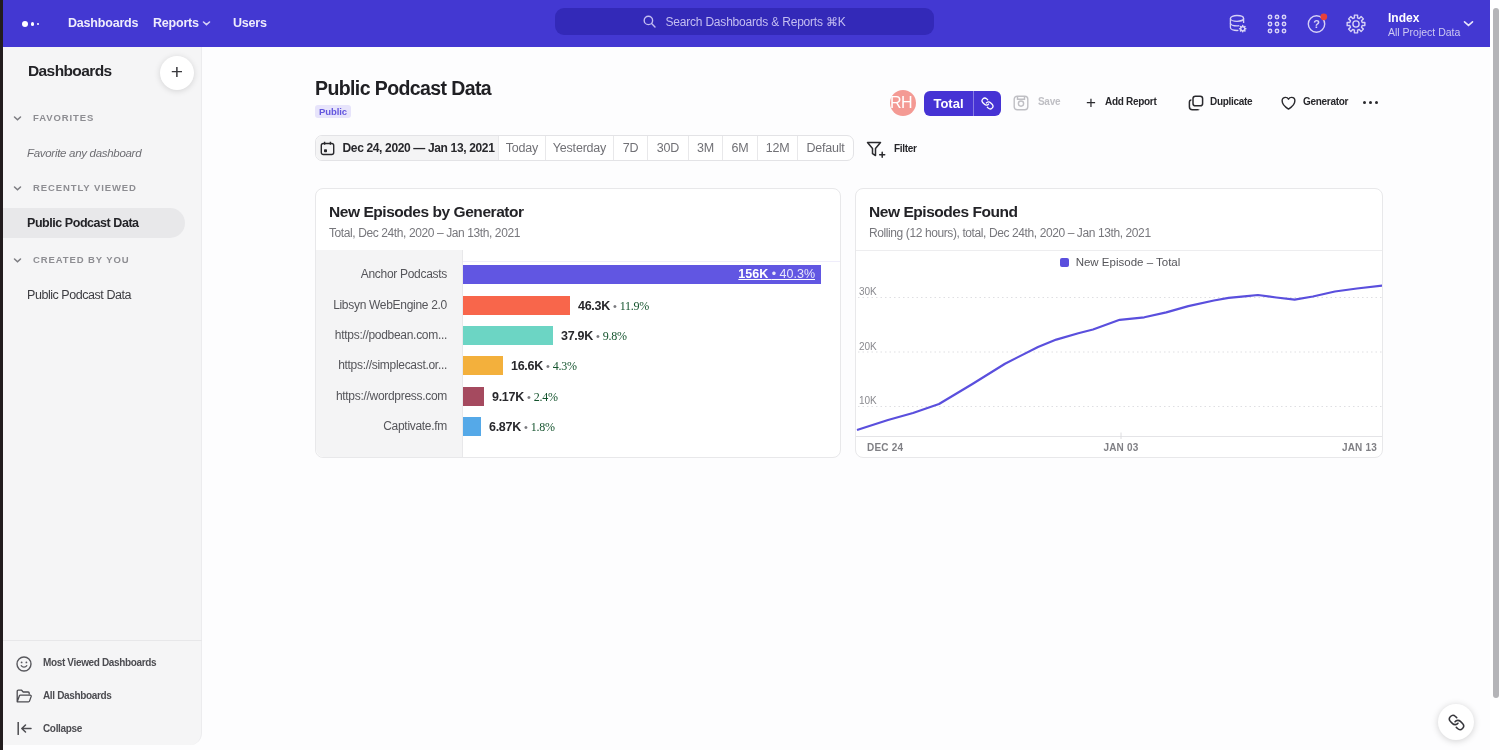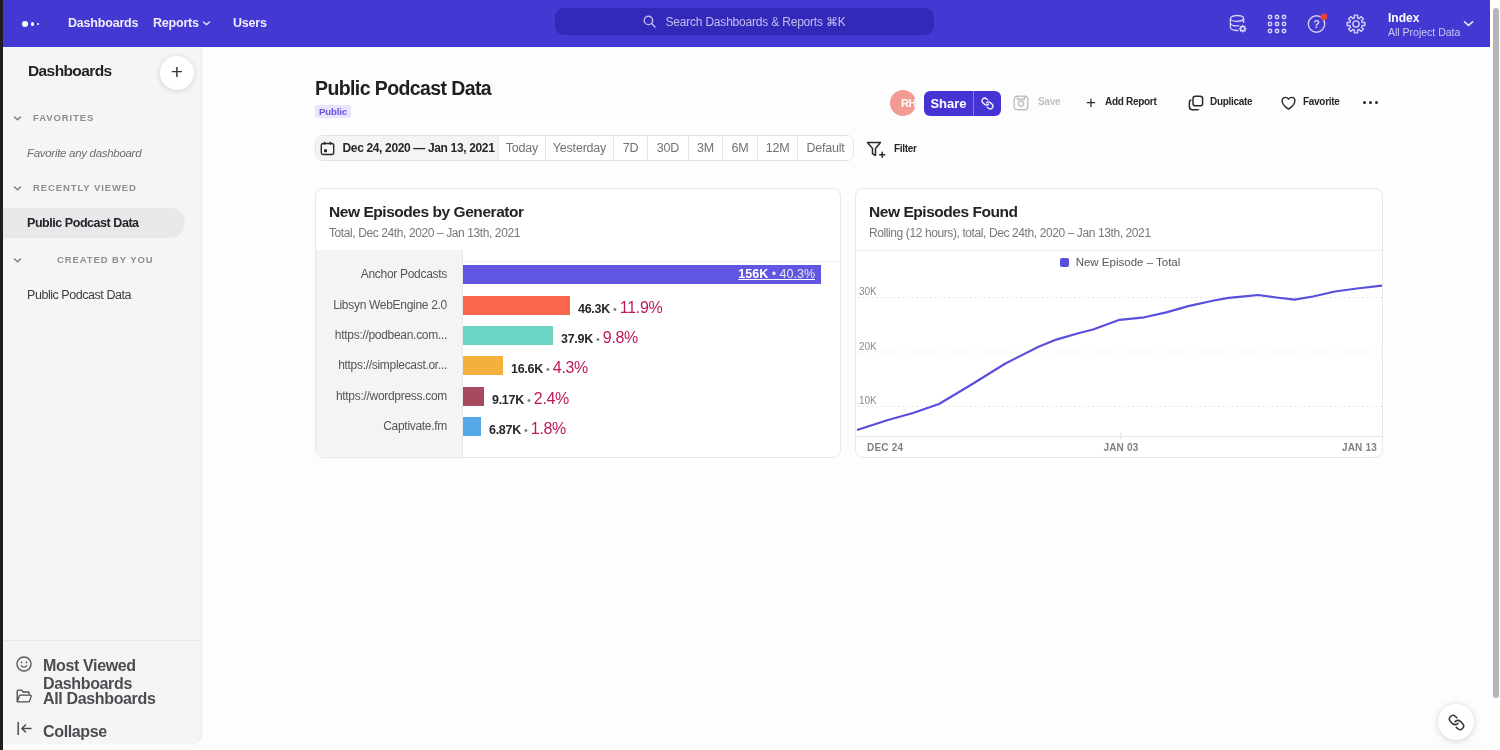--- a/index.html
+++ b/index.html
@@ -16,36 +16,36 @@
   
   #sbtrack { position:absolute; right:0; top:0; width:10px; height:750px; background:#fff; z-index:70; }
   #sbthumb { position:absolute; right:1px; top:8px; width:6.5px; height:690px; background:#b5b5b8; border-radius:4px; }
   
   #sidebar { position:absolute; left:3px; top:47px; width:199px; height:698px; background:#f5f5f6; border-bottom-right-radius:12px; border-right:1px solid #ececee; z-index:20; }
   .sechead { position:absolute; left:30px; font-size:9.5px; font-weight:700; letter-spacing:0.9px; color:#8d8d92; }
   .chev { position:absolute; left:10px; width:9px; height:9px; }
   .sideitem { position:absolute; left:24px; font-size:12.5px; color:#3c3c41; letter-spacing:-.45px; }
   #selrow { position:absolute; left:0; top:161px; width:182px; height:30px; background:#e8e8ea; border-radius:0 15px 15px 0; }
   #plusbtn { position:absolute; left:157px; top:9px; width:34px; height:34px; border-radius:50%; background:#fff; box-shadow:0 1px 6px rgba(0,0,0,.14); text-align:center; line-height:32px; font-size:21px; font-weight:400; color:#3a3a3e; }
-  .botitem { position:absolute; left:40px; font-size:16px; font-weight:700; color:#4c4c51; letter-spacing:-.35px; }
+  .botitem { position:absolute; left:40px; font-size:10px; font-weight:700; color:#4c4c51; letter-spacing:-.35px; }
   
   #h1 { position:absolute; left:315px; top:77px; font-size:19.5px; font-weight:700; color:#202024; letter-spacing:-.6px; z-index:5; }
   #pill { position:absolute; left:315px; top:105px; height:13px; line-height:13px; padding:0 4px; background:#e7e4fb; border-radius:3px; color:#6457de; font-size:9.5px; font-weight:700; letter-spacing:-.1px; z-index:5; }
   .actxt { font-size:10px; font-weight:700; color:#27272b; white-space:nowrap; letter-spacing:-.3px; }
   
   #datebar { position:absolute; left:315px; top:135px; height:26px; display:flex; border:1px solid #e3e3e6; border-radius:7px; background:#fff; z-index:5; }
   .seg { border-right:1px solid #e8e8ea; display:flex; align-items:center; justify-content:center; font-size:12.5px; letter-spacing:-.2px; color:#717176; white-space:nowrap; }
   
   .card { position:absolute; top:188px; height:270px; background:#fff; border:1px solid #e8e8ea; border-radius:8px; z-index:5; }
   .ctitle { position:absolute; left:13px; top:13.5px; font-size:15.5px; font-weight:700; color:#232327; letter-spacing:-.45px; }
   .csub { position:absolute; left:13px; top:36.5px; font-size:12px; color:#77777c; letter-spacing:-.4px; }
   .rowlab { position:absolute; width:131px; text-align:right; font-size:12px; color:#55555a; letter-spacing:-.3px; }
   .bar { position:absolute; left:147px; height:19px; }
   .val { position:absolute; font-size:12.5px; font-weight:700; color:#28282c; white-space:nowrap; letter-spacing:-.3px; }
-  .val span { font-weight:400; color:#be185d; font-size:16px; }
+  .val span { font-weight:400; color:#14532d; font-size:12px;font-family:Liberation Serif, serif; }
   .val i { font-style:normal; font-weight:400; color:#7a7a7f; font-size:11px; }
   #fab { position:absolute; left:1438px; top:704px; width:36px; height:36px; border-radius:50%; background:#fff; box-shadow:0 1px 7px rgba(0,0,0,.18); z-index:40; display:flex; align-items:center; justify-content:center; }
 </style>
 </head>
 <body>
 <div id="edge"></div>
 <div id="topbar">
   <div class="dot" style="left:19px;top:21px;width:6px;height:6px;"></div>
   <div class="dot" style="left:27.5px;top:22.2px;width:3.8px;height:3.8px;"></div>
   <div class="dot" style="left:33.8px;top:23px;width:2.3px;height:2.3px;"></div>
@@ -111,21 +111,21 @@
   <div class="sideitem" style="top:100px;font-style:italic;color:#6e6e73;font-size:11.5px;letter-spacing:-.3px;">Favorite any dashboard</div>
   <svg class="chev" style="top:137px;" viewBox="0 0 9 9">
       <path d="M1.5 3l3 2.8L7.5 3" stroke="#7c7c81" stroke-width="1.5" fill="none" stroke-linecap="round"></path>
     </svg>
   <div class="sechead" style="top:135px;">RECENTLY VIEWED</div>
   <div id="selrow"></div>
   <div class="sideitem" style="top:169px;font-weight:700;color:#232327;">Public Podcast Data</div>
   <svg class="chev" style="top:209px;" viewBox="0 0 9 9">
       <path d="M1.5 3l3 2.8L7.5 3" stroke="#7c7c81" stroke-width="1.5" fill="none" stroke-linecap="round"></path>
     </svg>
-  <div class="sechead" style="top:207px;margin-left:24px;">CREATED BY YOU</div>
+  <div class="sechead" style="top:207px;">CREATED BY YOU</div>
   <div class="sideitem" style="top:241px;">Public Podcast Data</div>
   <div style="position:absolute;left:0;top:593px;width:199px;border-top:1px solid #e7e7e9;"></div>
   <svg class="abs" style="left:13px;top:609px;" width="16" height="16" viewBox="0 0 16 16">
       <circle cx="8" cy="8" r="7" stroke="#58585d" stroke-width="1.4" fill="none"></circle>
       <circle cx="5.6" cy="6.4" r="0.9" fill="#58585d"></circle>
       <circle cx="10.4" cy="6.4" r="0.9" fill="#58585d"></circle>
       <path d="M5.2 9.7c.7 1 1.7 1.5 2.8 1.5s2.1-.5 2.8-1.5" stroke="#58585d" stroke-width="1.3" fill="none" stroke-linecap="round"></path>
     </svg>
   <div class="botitem" style="top:610px;">Most Viewed Dashboards</div>
   <svg class="abs" style="left:13px;top:642px;" width="17" height="15" viewBox="0 0 17 15">
@@ -158,23 +158,23 @@
   <div class="seg" style="width:35px;">6M</div>
   <div class="seg" style="width:40px;">12M</div>
   <div class="seg" style="width:55px;border-right:none;">Default</div>
 </div>
 <svg class="abs" style="left:866px;top:141px;z-index:5;" width="20" height="18" viewBox="0 0 20 18">
   <path d="M1.5 1.5h13l-5 6v7l-3-1.8v-5.2z" fill="none" stroke="#2a2a2e" stroke-width="1.5" stroke-linejoin="round"></path>
   <path d="M16.2 11.2v5M13.7 13.7h5" stroke="#2a2a2e" stroke-width="1.5" stroke-linecap="round"></path>
 </svg>
 <div class="abs actxt" style="left:894px;top:143px;z-index:5;">Filter</div>
 <div id="actions" style="position:absolute;left:890px;top:90px;height:27px;z-index:5;">
-  <div style="position:absolute;left:0;top:0;width:26px;height:26px;border-radius:50%;background:#f49a94;color:#fff;font-size:11px;font-weight:700;text-align:right;line-height:26px;letter-spacing:-0.5px;">RH</div>
+  <div style="position:absolute;left:0;top:0;width:26px;height:26px;border-radius:50%;background:#f49a94;color:#fff;font-size:16px;font-weight:400;text-align:left;line-height:26px;letter-spacing:-0.5px;">RH</div>
   <div style="position:absolute;left:34px;top:1px;width:77px;height:25px;background:#4633d4;border-radius:6px;display:flex;">
-    <div style="width:50px;text-align:center;line-height:25px;color:#fff;font-size:13px;font-weight:700;border-right:1px solid rgba(255,255,255,.35);">Share</div>
+    <div style="width:50px;text-align:center;line-height:25px;color:#fff;font-size:13px;font-weight:700;border-right:1px solid rgba(255,255,255,.35);">Total</div>
     <div style="flex:1;display:flex;align-items:center;justify-content:center;">
       <svg width="13" height="13" viewBox="0 0 24 24" style="transform:scaleX(-1);">
           <g stroke="#fff" stroke-width="2.4" fill="none" stroke-linecap="round" stroke-linejoin="round">
             <path d="M10 13a5 5 0 0 0 7.54.54l3-3a5 5 0 0 0-7.07-7.07l-1.72 1.71"></path>
             <path d="M14 11a5 5 0 0 0-7.54-.54l-3 3a5 5 0 0 0 7.07 7.07l1.71-1.71"></path>
           </g>
         </svg>
     </div>
   </div>
   <svg style="position:absolute;left:123px;top:5px;" width="16" height="16" viewBox="0 0 16 16" fill="none" stroke="#bfbfc4" stroke-width="1.4">
@@ -186,21 +186,21 @@
   <div style="position:absolute;left:196px;top:3px;font-size:17px;font-weight:400;color:#2a2a2e;line-height:20px;">+</div>
   <div class="actxt" style="position:absolute;left:215px;top:6px;">Add Report</div>
   <svg style="position:absolute;left:298px;top:5px;" width="16" height="16" viewBox="0 0 16 16" fill="none" stroke="#2a2a2e" stroke-width="1.5">
     <rect x="5" y="1.2" width="9.6" height="9.6" rx="2.4"></rect>
     <path d="M11 14.6c0 .1-1 .2-2.2.2H4.4a3 3 0 0 1-3-3V7.2c0-1.2.9-2.2 2-2.2"></path>
   </svg>
   <div class="actxt" style="position:absolute;left:320px;top:6px;">Duplicate</div>
   <svg style="position:absolute;left:390px;top:5px;" width="17" height="16" viewBox="0 0 24 22" fill="none" stroke="#2a2a2e" stroke-width="2">
     <path d="M12 19.5S3 14 3 7.8C3 4.9 5.2 3 7.7 3c1.8 0 3.4 1 4.3 2.6C12.9 4 14.5 3 16.3 3 18.8 3 21 4.9 21 7.8c0 6.2-9 11.7-9 11.7z" stroke-linejoin="round"></path>
   </svg>
-  <div class="actxt" style="position:absolute;left:413px;top:6px;">Favorite</div>
+  <div class="actxt" style="position:absolute;left:413px;top:6px;">Generator</div>
   <div style="position:absolute;left:473px;top:11px;display:flex;gap:2.6px;">
       <i style="width:3.4px;height:3.4px;border-radius:50%;background:#2a2a2e;"></i>
       <i style="width:3.4px;height:3.4px;border-radius:50%;background:#2a2a2e;"></i>
       <i style="width:3.4px;height:3.4px;border-radius:50%;background:#2a2a2e;"></i>
     </div>
 </div>
 <div id="card1" class="card" style="left:315px;width:526px;">
   <div class="ctitle">New Episodes by Generator</div>
   <div class="csub">Total, Dec 24th, 2020 – Jan 13th, 2021</div>
   <div style="position:absolute;left:0;top:61px;width:147px;height:207px;background:#f4f4f5;border-bottom-left-radius:8px;"></div>

